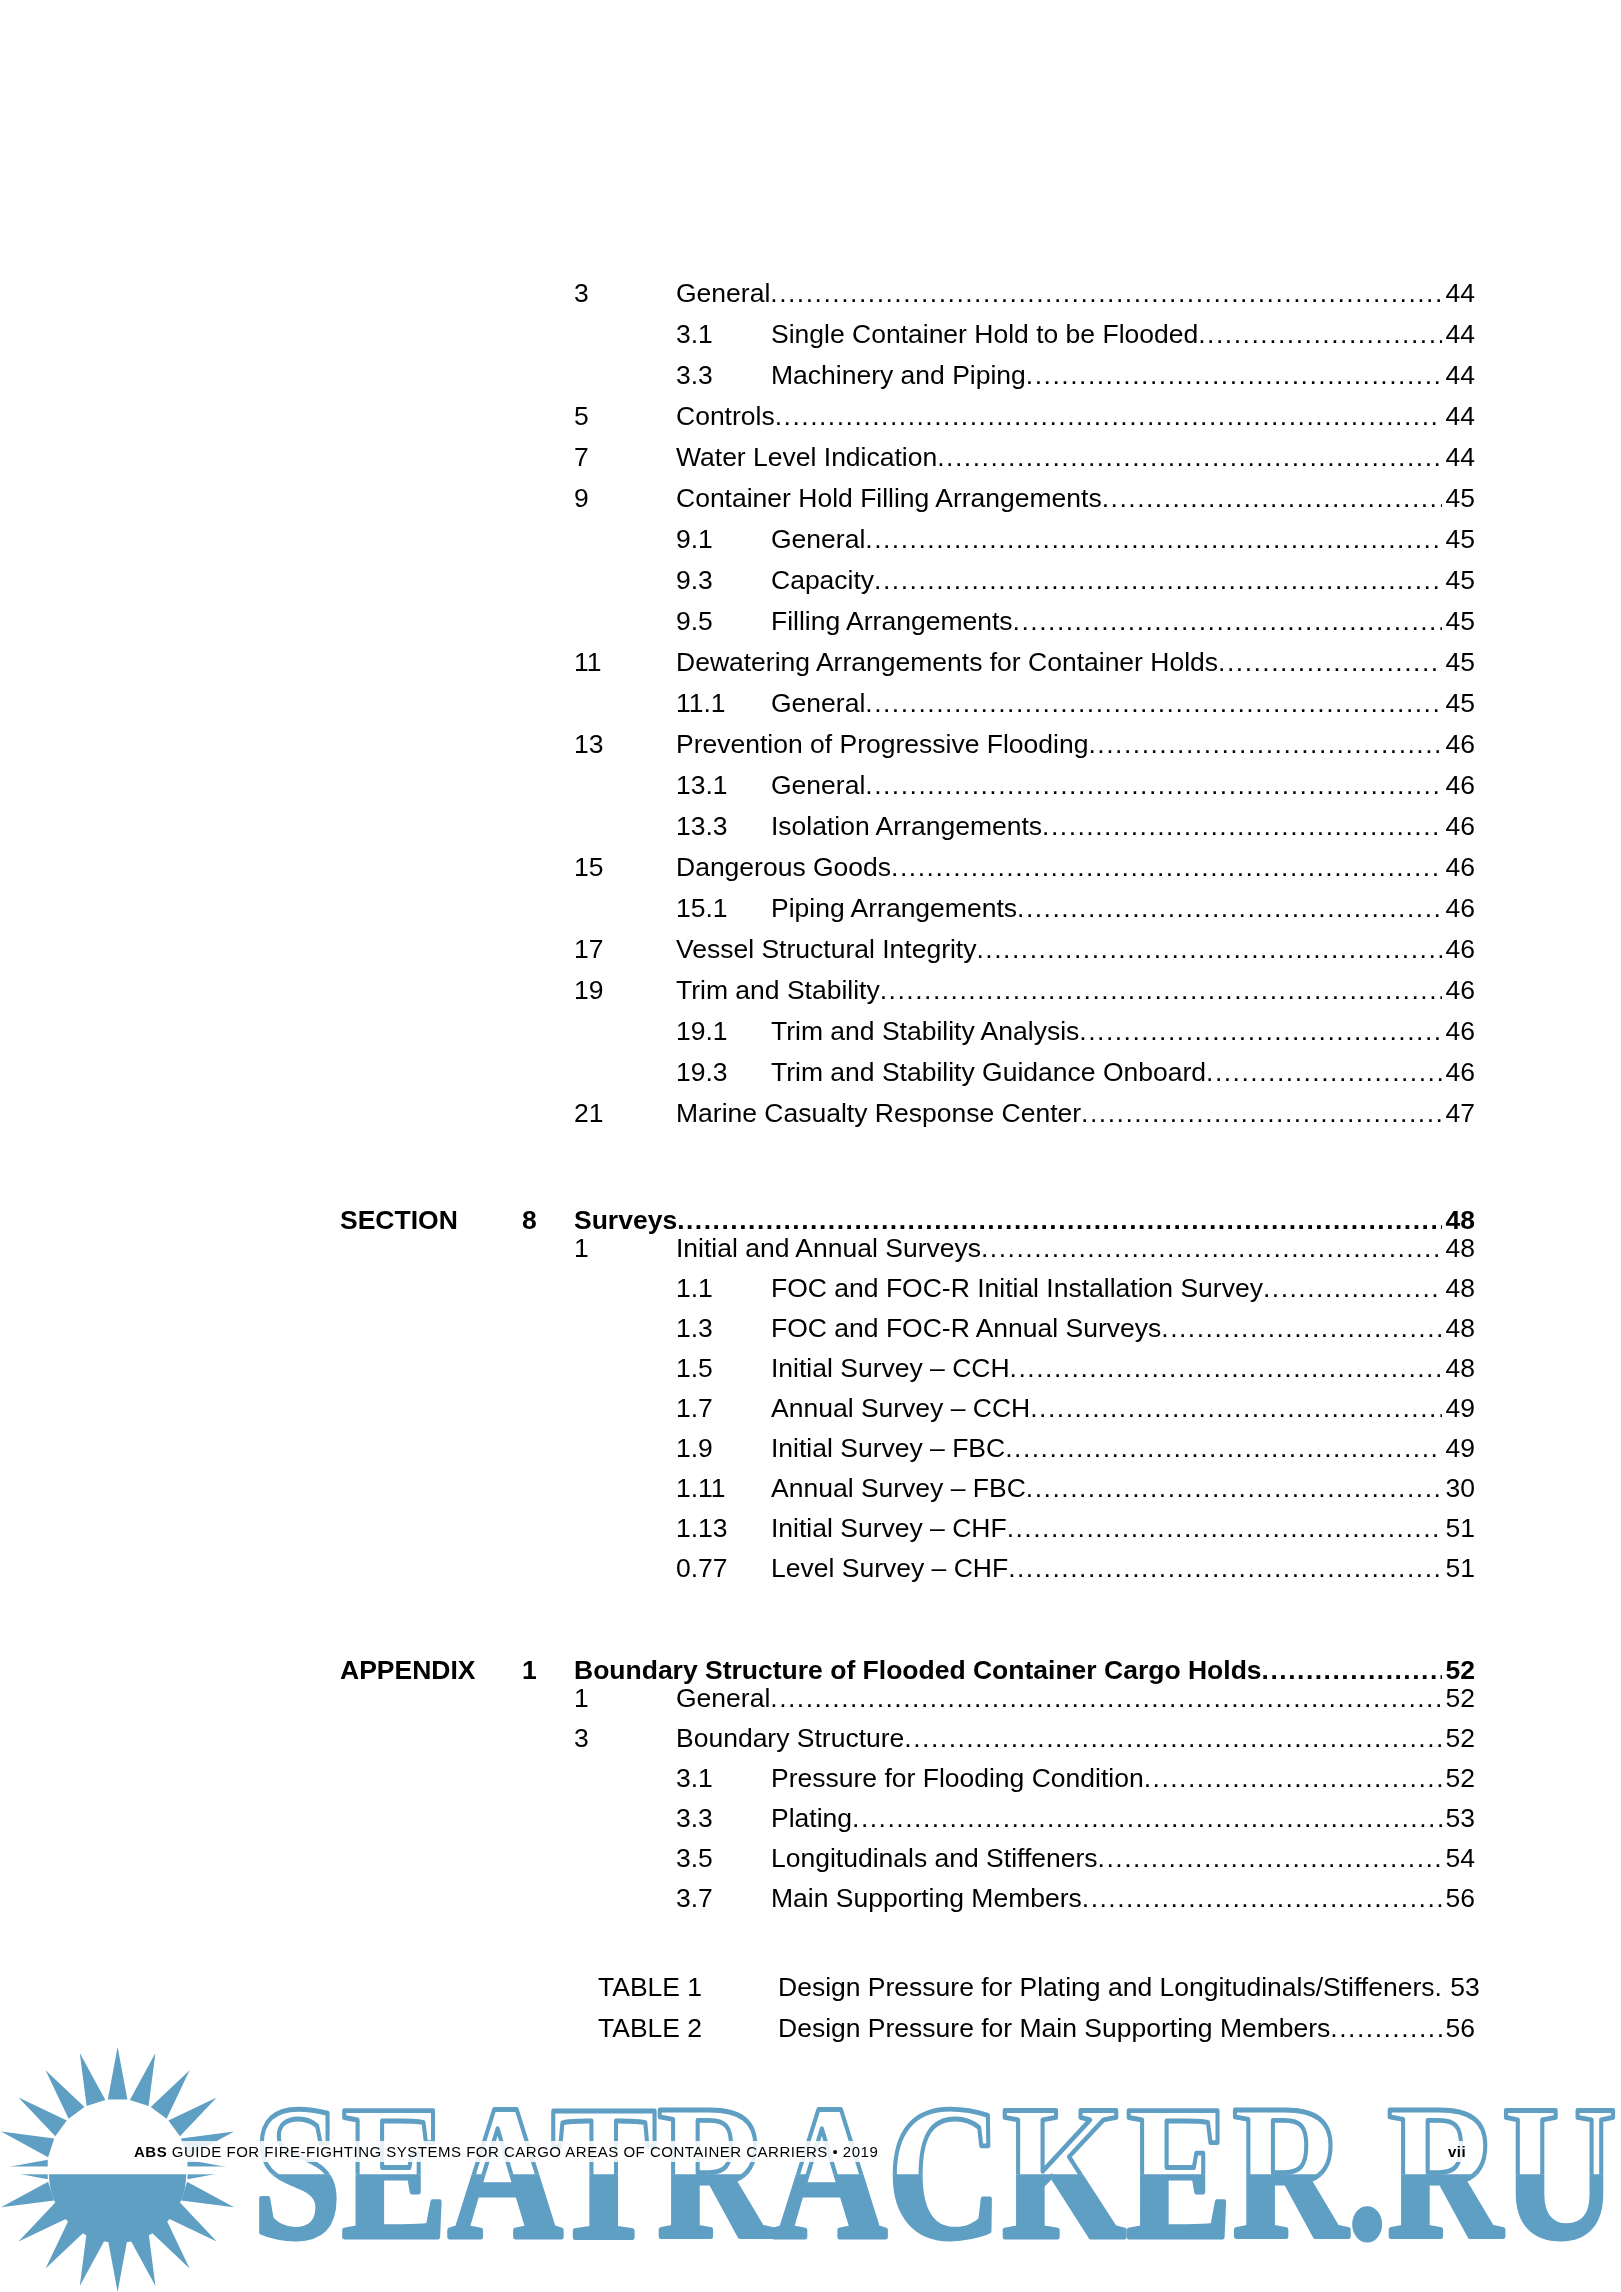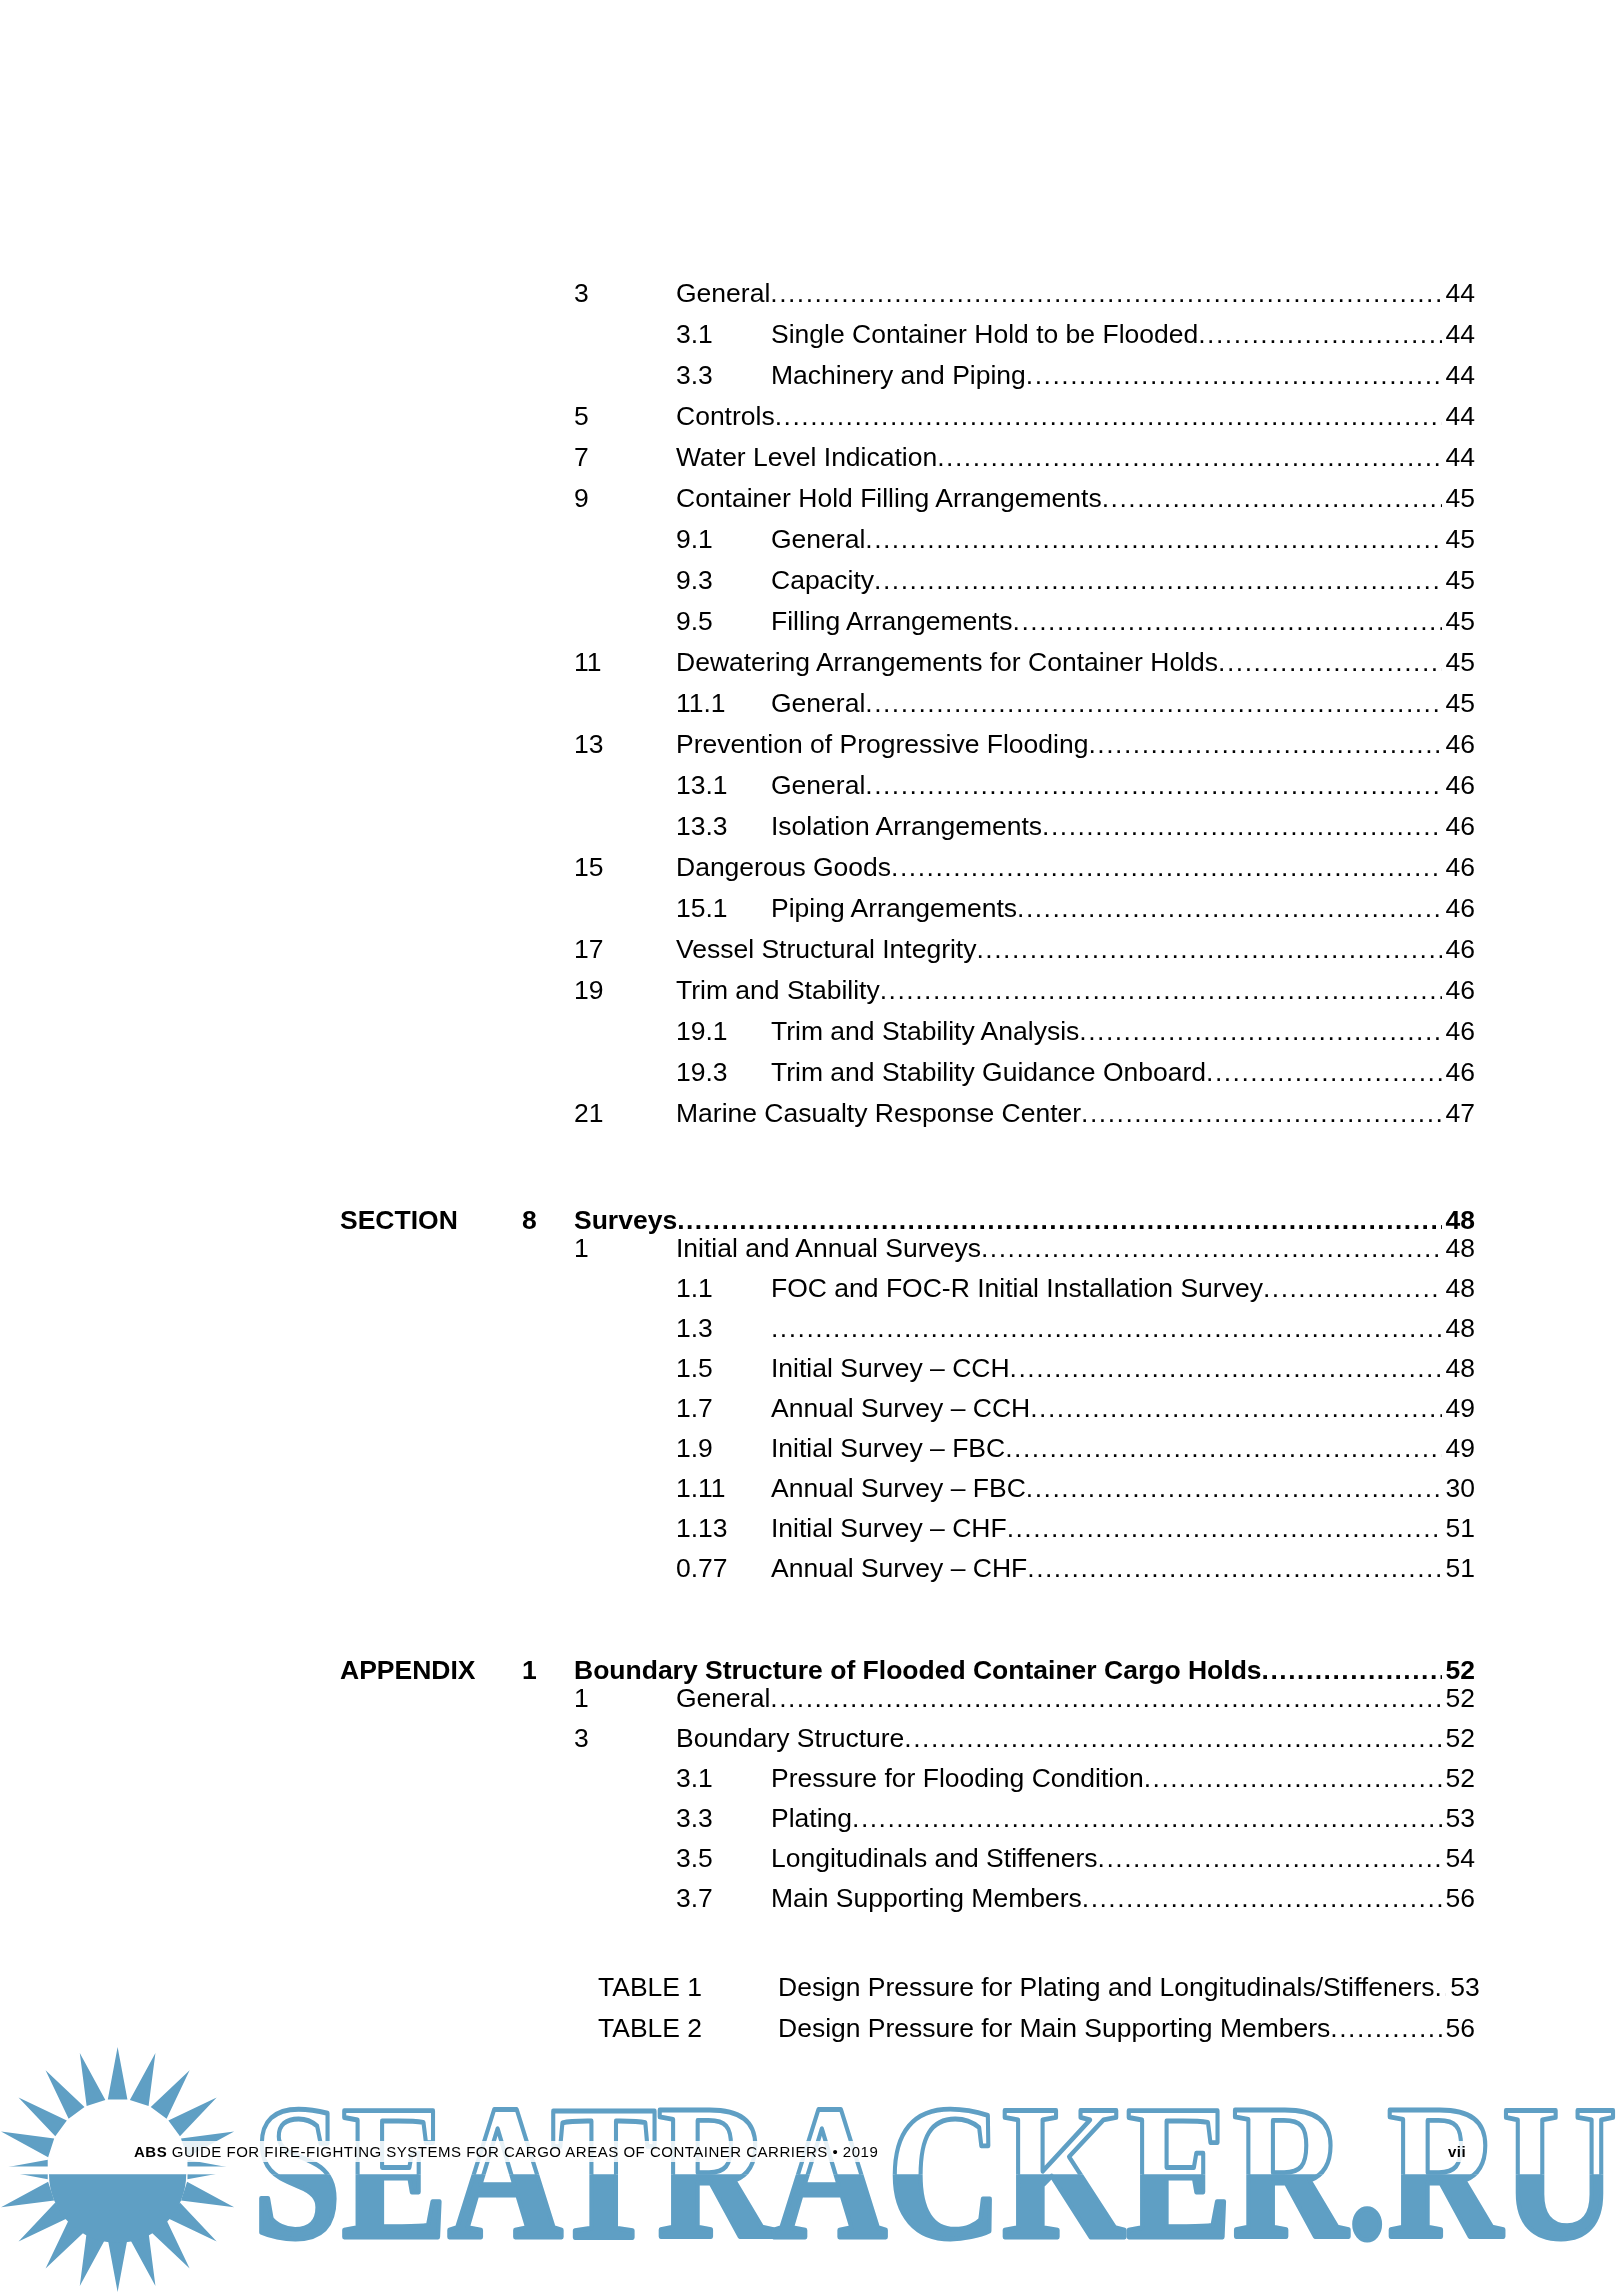--- a/index.html
+++ b/index.html
@@ -217,20 +217,21 @@
     <span class="pg">48</span>
   </div>
       <div class="row l2">
     <span class="num">1.1</span>
     <span class="title">FOC and FOC-R Initial Installation Survey</span>
     <span class="leader"></span>
     <span class="pg">48</span>
   </div>
       <div class="row l2">
     <span class="num">1.3</span>
+    <span class="title">FOC and FOC-R Annual Surveys</span>
     <span class="leader"></span>
     <span class="pg">48</span>
   </div>
       <div class="row l2">
     <span class="num">1.5</span>
     <span class="title">Initial Survey – CCH</span>
     <span class="leader"></span>
     <span class="pg">48</span>
   </div>
       <div class="row l2">
@@ -252,21 +253,21 @@
     <span class="pg">30</span>
   </div>
       <div class="row l2">
     <span class="num">1.13</span>
     <span class="title">Initial Survey – CHF</span>
     <span class="leader"></span>
     <span class="pg">51</span>
   </div>
       <div class="row l2">
     <span class="num">0.77</span>
-    <span class="title">Annual Survey – CHF</span>
+    <span class="title">Level Survey – CHF</span>
     <span class="leader"></span>
     <span class="pg">51</span>
   </div>
     </div>
 
   <div class="block" id="blockC">
     <div class="row heading">
       <span class="hlabel">APPENDIX</span>
       <span class="hnum">1</span>
       <span class="title">Boundary Structure of Flooded Container Cargo Holds</span>

